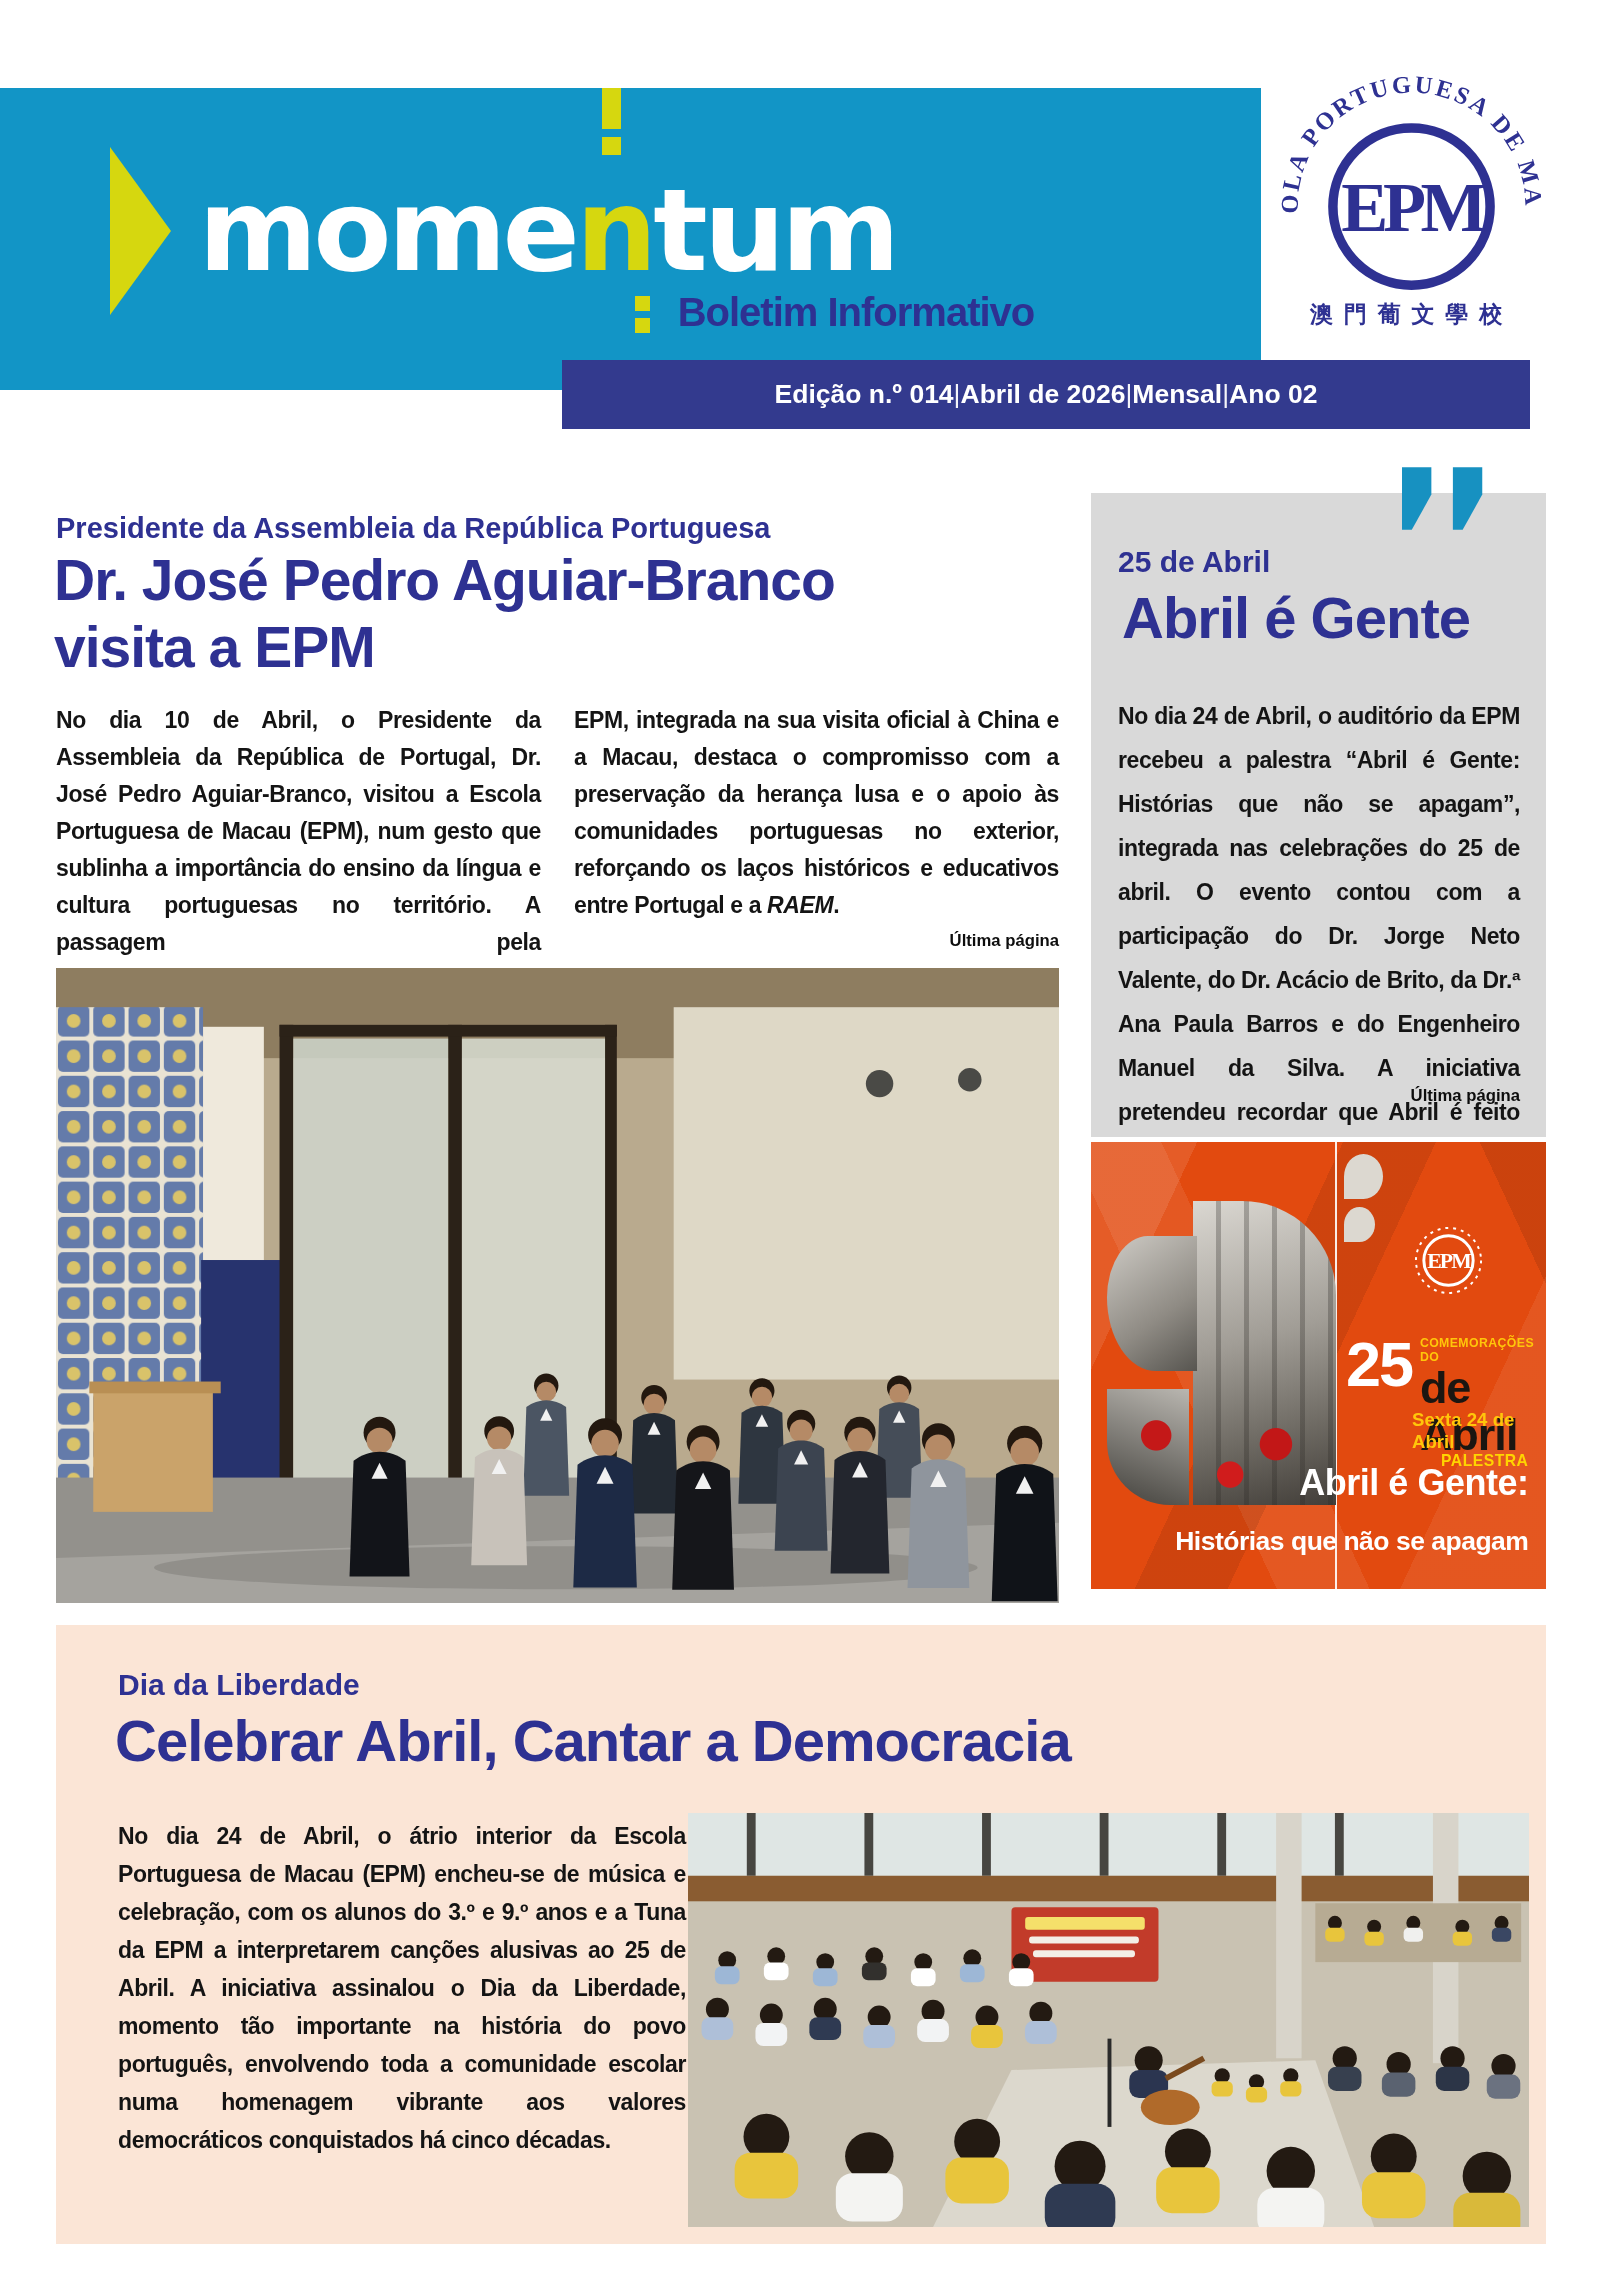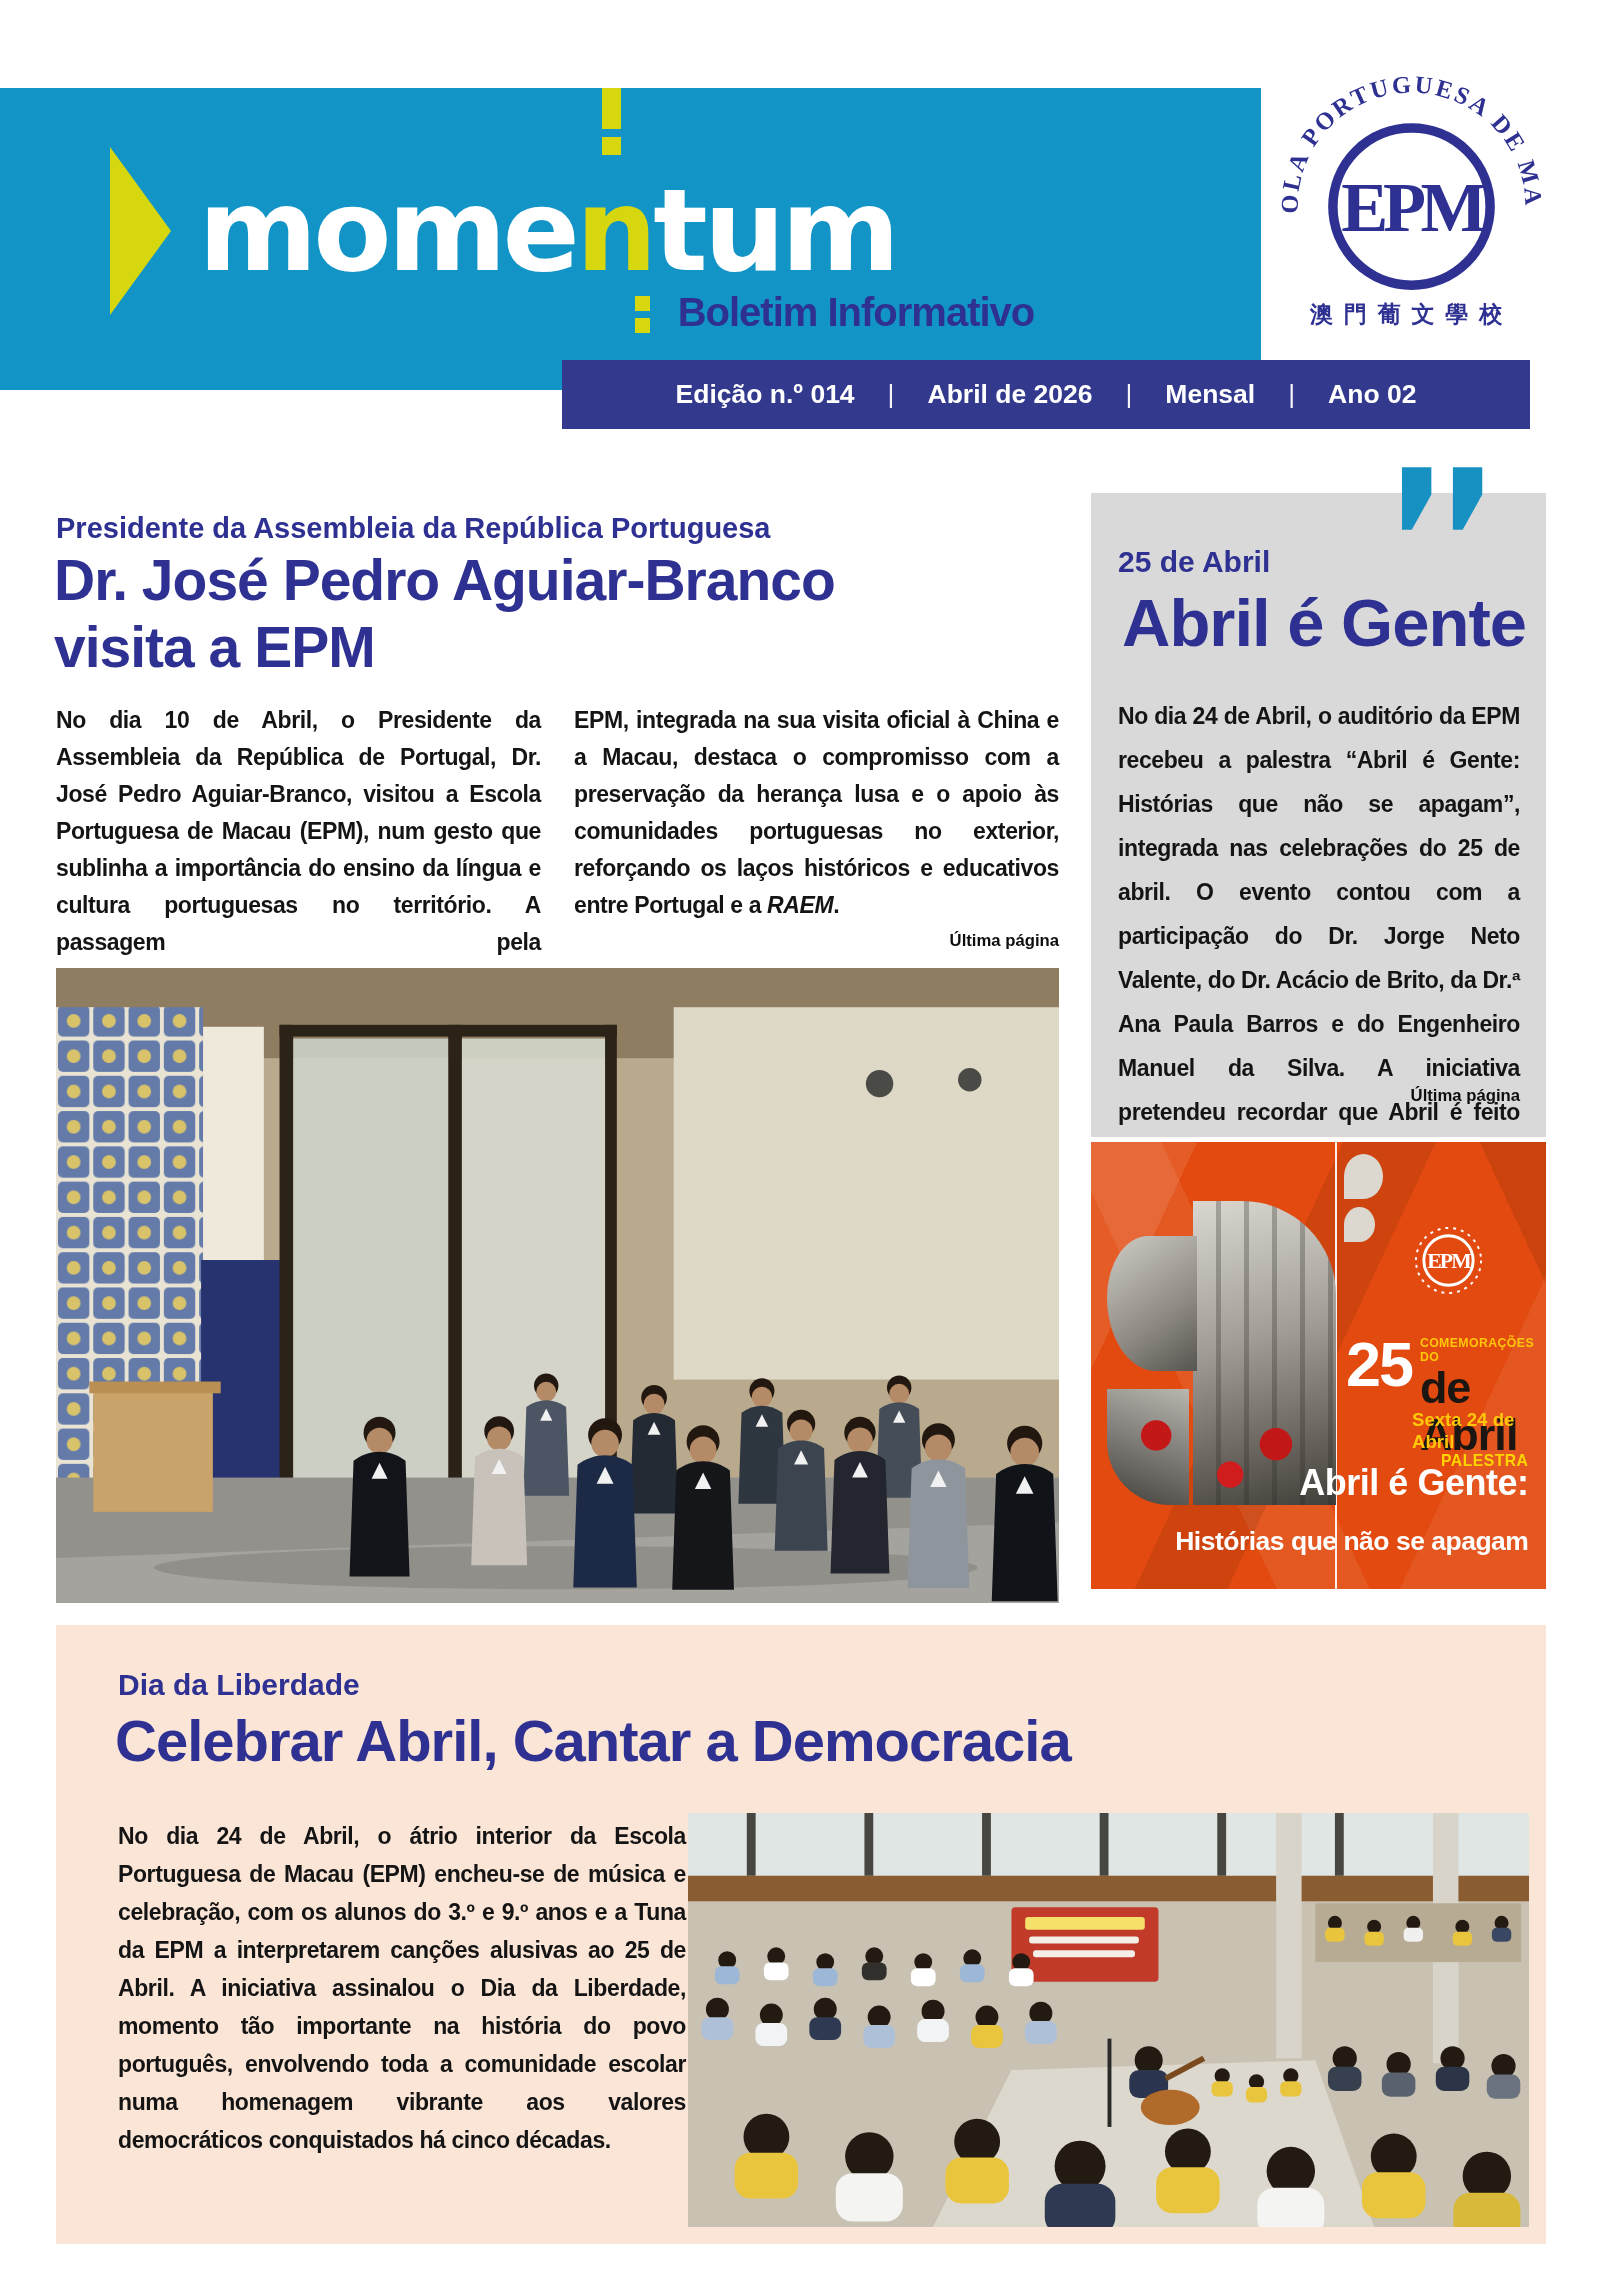--- a/index.html
+++ b/index.html
@@ -14,41 +14,41 @@
             letter-spacing:-3.9px;line-height:1;white-space:nowrap;text-align:center;}
   .wordmark .accent{color:#d6d70f;position:relative;display:inline-block;}
   .accent .dash1,.accent .dash2{position:absolute;background:#d6d70f;width:19.6px;left:25.5px;}
   .accent .dash1{top:-86px;height:41px;}
   .accent .dash2{top:-37px;height:17.6px;}
   .subtitle-row{position:absolute;left:635px;top:290px;display:flex;align-items:flex-start;gap:28px;}
   .colon{display:flex;flex-direction:column;gap:7.8px;padding-top:5.9px;}
   .colon i{width:14.7px;height:14.7px;background:#d6d70f;display:block;}
   .subtitle{font-size:40px;font-weight:700;color:#2e3192;letter-spacing:-1px;}
   .edition-bar{position:absolute;left:562px;top:360px;width:968px;height:69px;background:#333a8e;
-               display:flex;align-items:center;justify-content:center;gap:33px;
+               display:flex;align-items:center;justify-content:center;
                color:#ffffff;font-size:26.5px;font-weight:700;}
   .edition-bar .sep{font-weight:400;opacity:.95;}
   .epm-logo{position:absolute;left:1276px;top:67px;width:271px;height:271px;}
 
   
   .lead-kicker{position:absolute;left:56px;top:512px;font-size:29px;font-weight:700;color:#2e3192;}
   .lead-title{position:absolute;left:54px;top:547px;font-size:57px;font-weight:700;color:#2e3192;line-height:1.17;letter-spacing:-1px;}
   .lead-cols{position:absolute;left:56px;top:702px;width:1003px;display:flex;gap:33px;}
   .bodytext{font-size:23px;line-height:37px;text-align:justify;color:#141414;font-weight:700;letter-spacing:-0.4px;}
   .col{flex:1;}
   .col-first{text-align-last:justify;}
   .pageref{font-size:16.7px;font-weight:700;color:#0d0d0d;}
   .lead-pageref{position:absolute;left:56px;top:931px;width:1003px;text-align:right;}
   .lead-photo{position:absolute;left:56px;top:968px;width:1003px;height:635px;overflow:hidden;}
 
   
   .sidebar-box{position:absolute;left:1091px;top:493px;width:455px;height:644px;background:#d9d9d9;}
   .quote-icon{position:absolute;left:1402px;top:467px;width:92px;height:65px;}
   .sb-kicker{position:absolute;left:1118px;top:545px;font-size:30px;font-weight:700;color:#2e3192;text-align:right;}
-  .sb-title{position:absolute;left:1122px;top:584px;font-size:67px;font-weight:700;color:#2e3192;letter-spacing:-1px;}
+  .sb-title{position:absolute;left:1122px;top:584px;font-size:58px;font-weight:700;color:#2e3192;letter-spacing:-1px;}
   .sb-body{position:absolute;left:1118px;top:694px;width:402px;line-height:44px;}
   .sb-pageref{position:absolute;left:1118px;top:1086px;width:402px;text-align:right;}
 
   
   .poster{position:absolute;left:1091px;top:1142px;width:455px;height:447px;overflow:hidden;
     background:
       linear-gradient(115deg, rgba(255,255,255,.10) 0 16%, transparent 16% 38%, rgba(0,0,0,.09) 38% 52%, transparent 52% 78%, rgba(255,255,255,.07) 78%),
       linear-gradient(245deg, rgba(0,0,0,.10) 0 10%, transparent 10% 58%, rgba(255,255,255,.08) 58% 72%, transparent 72%),
       #e24a0f;}
   .poster-line{position:absolute;left:244px;top:0;width:2px;height:447px;background:rgba(255,255,255,.9);}

